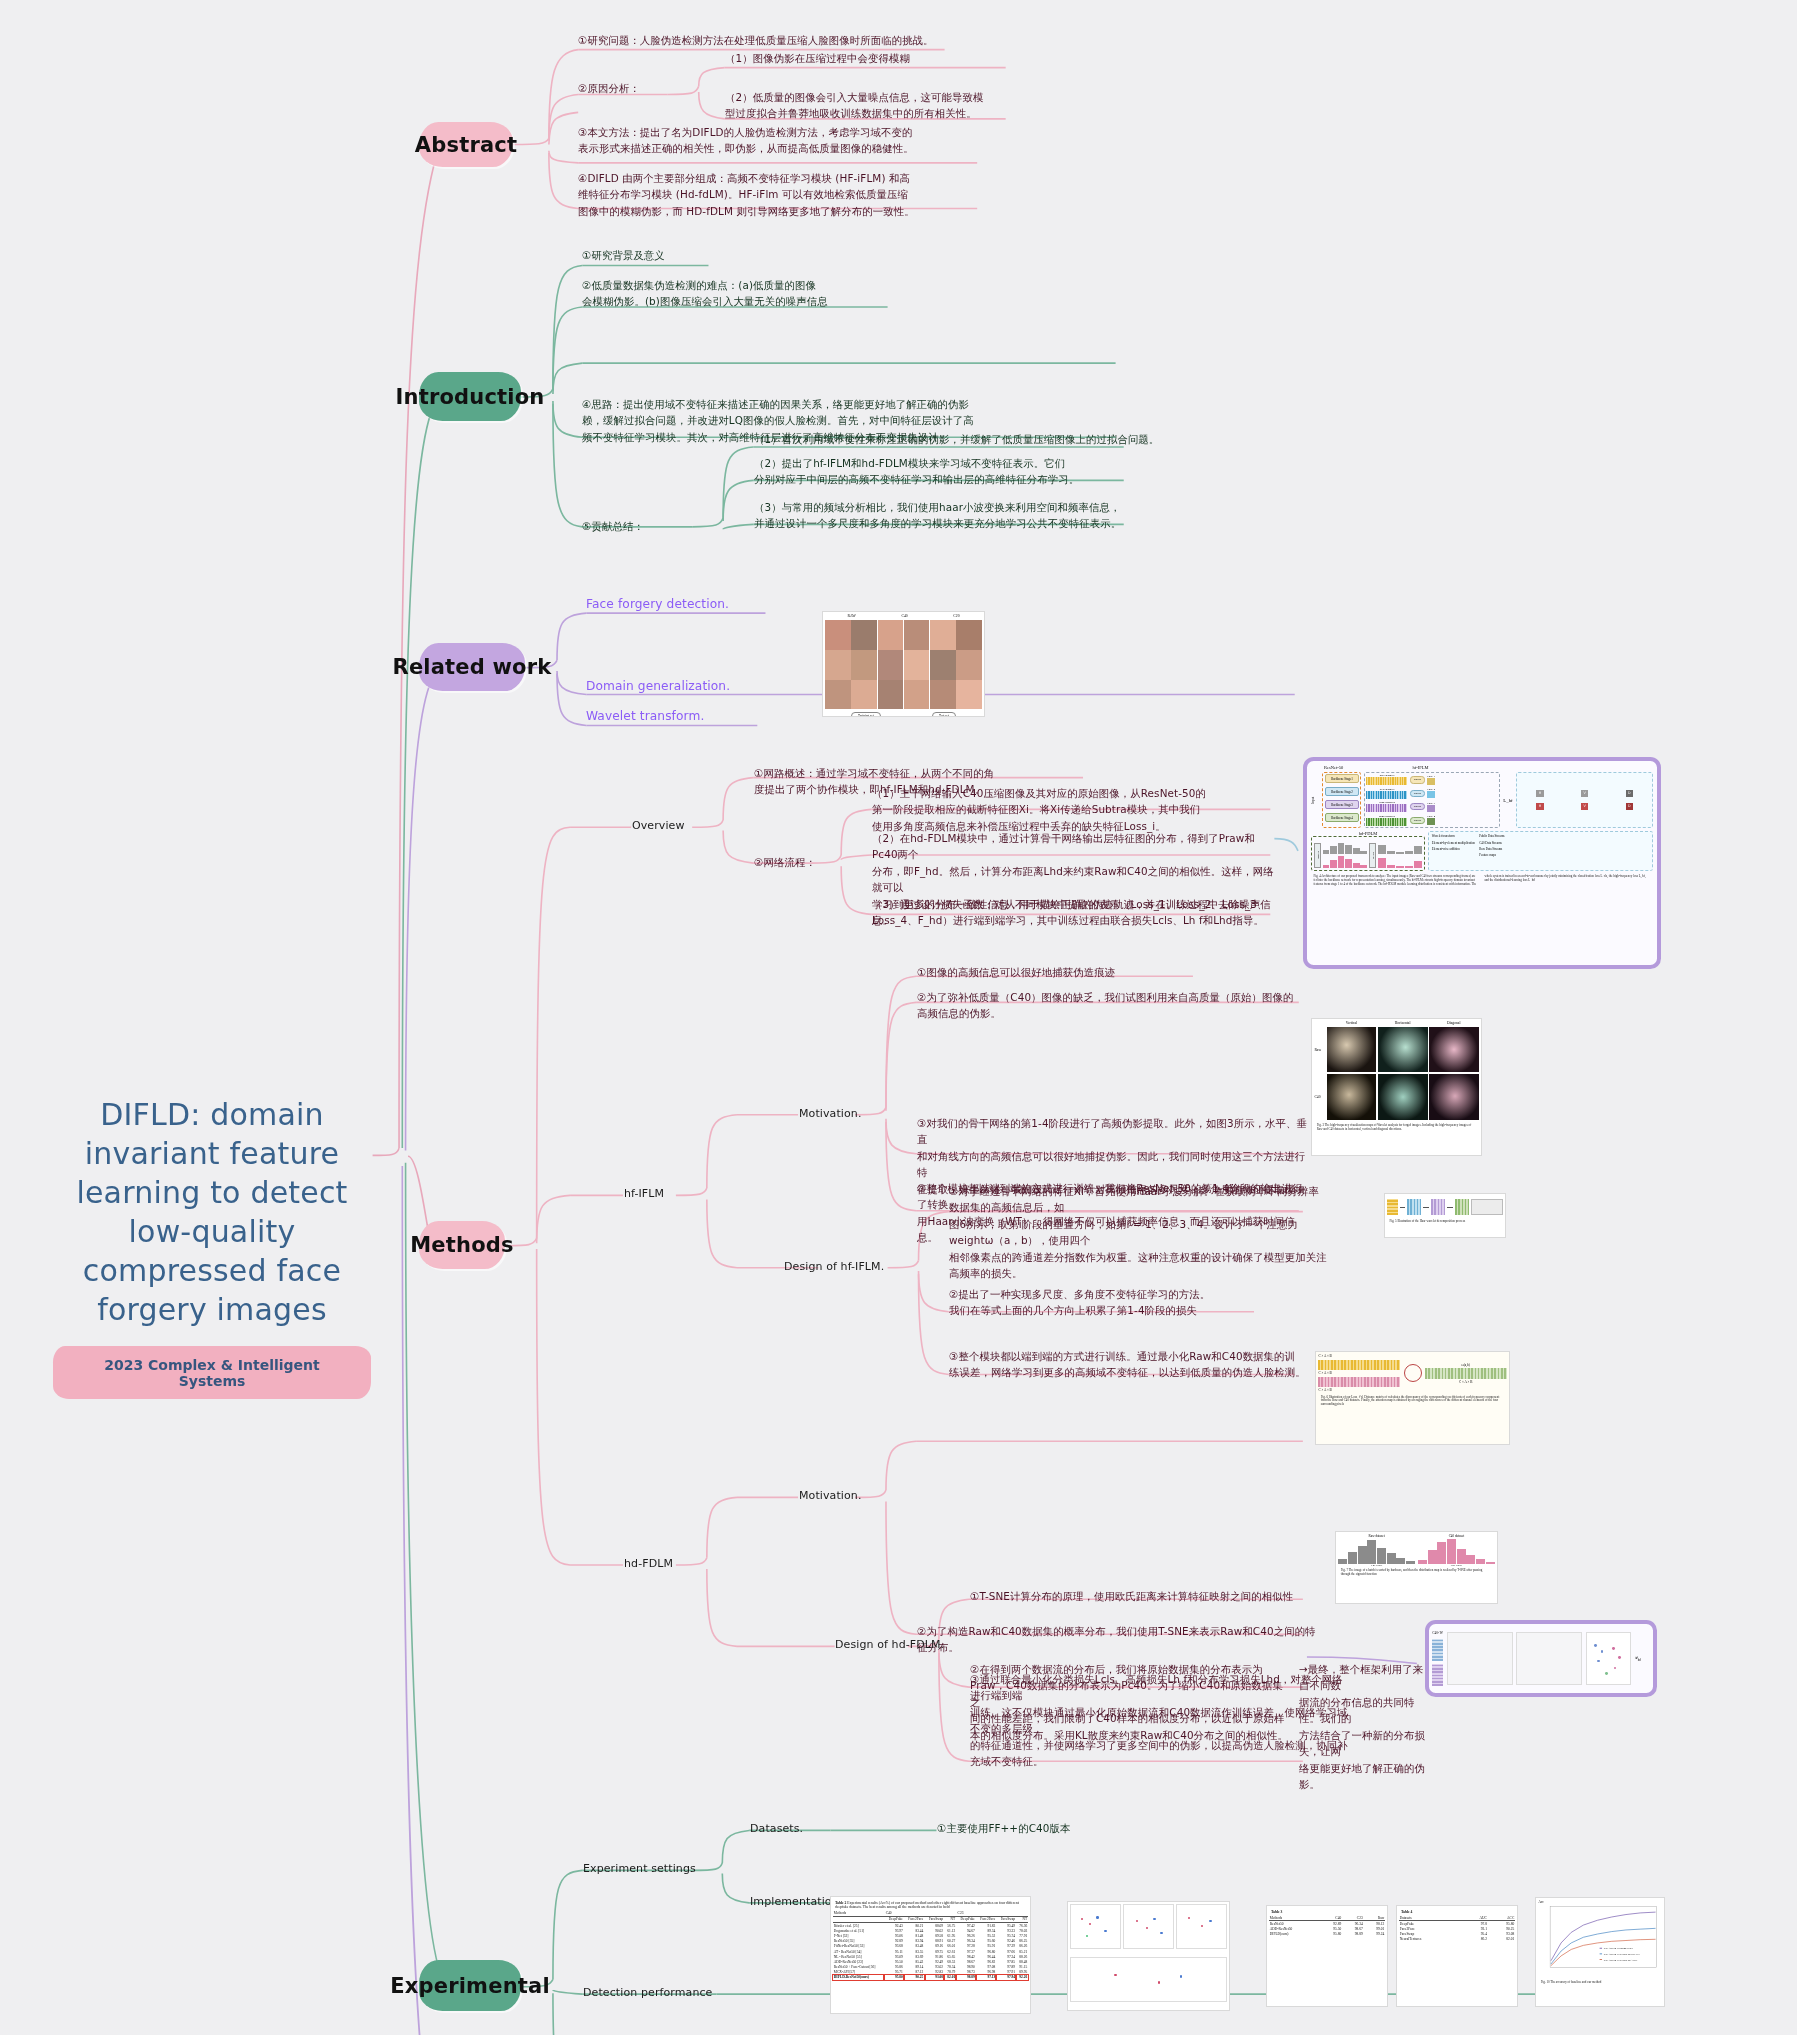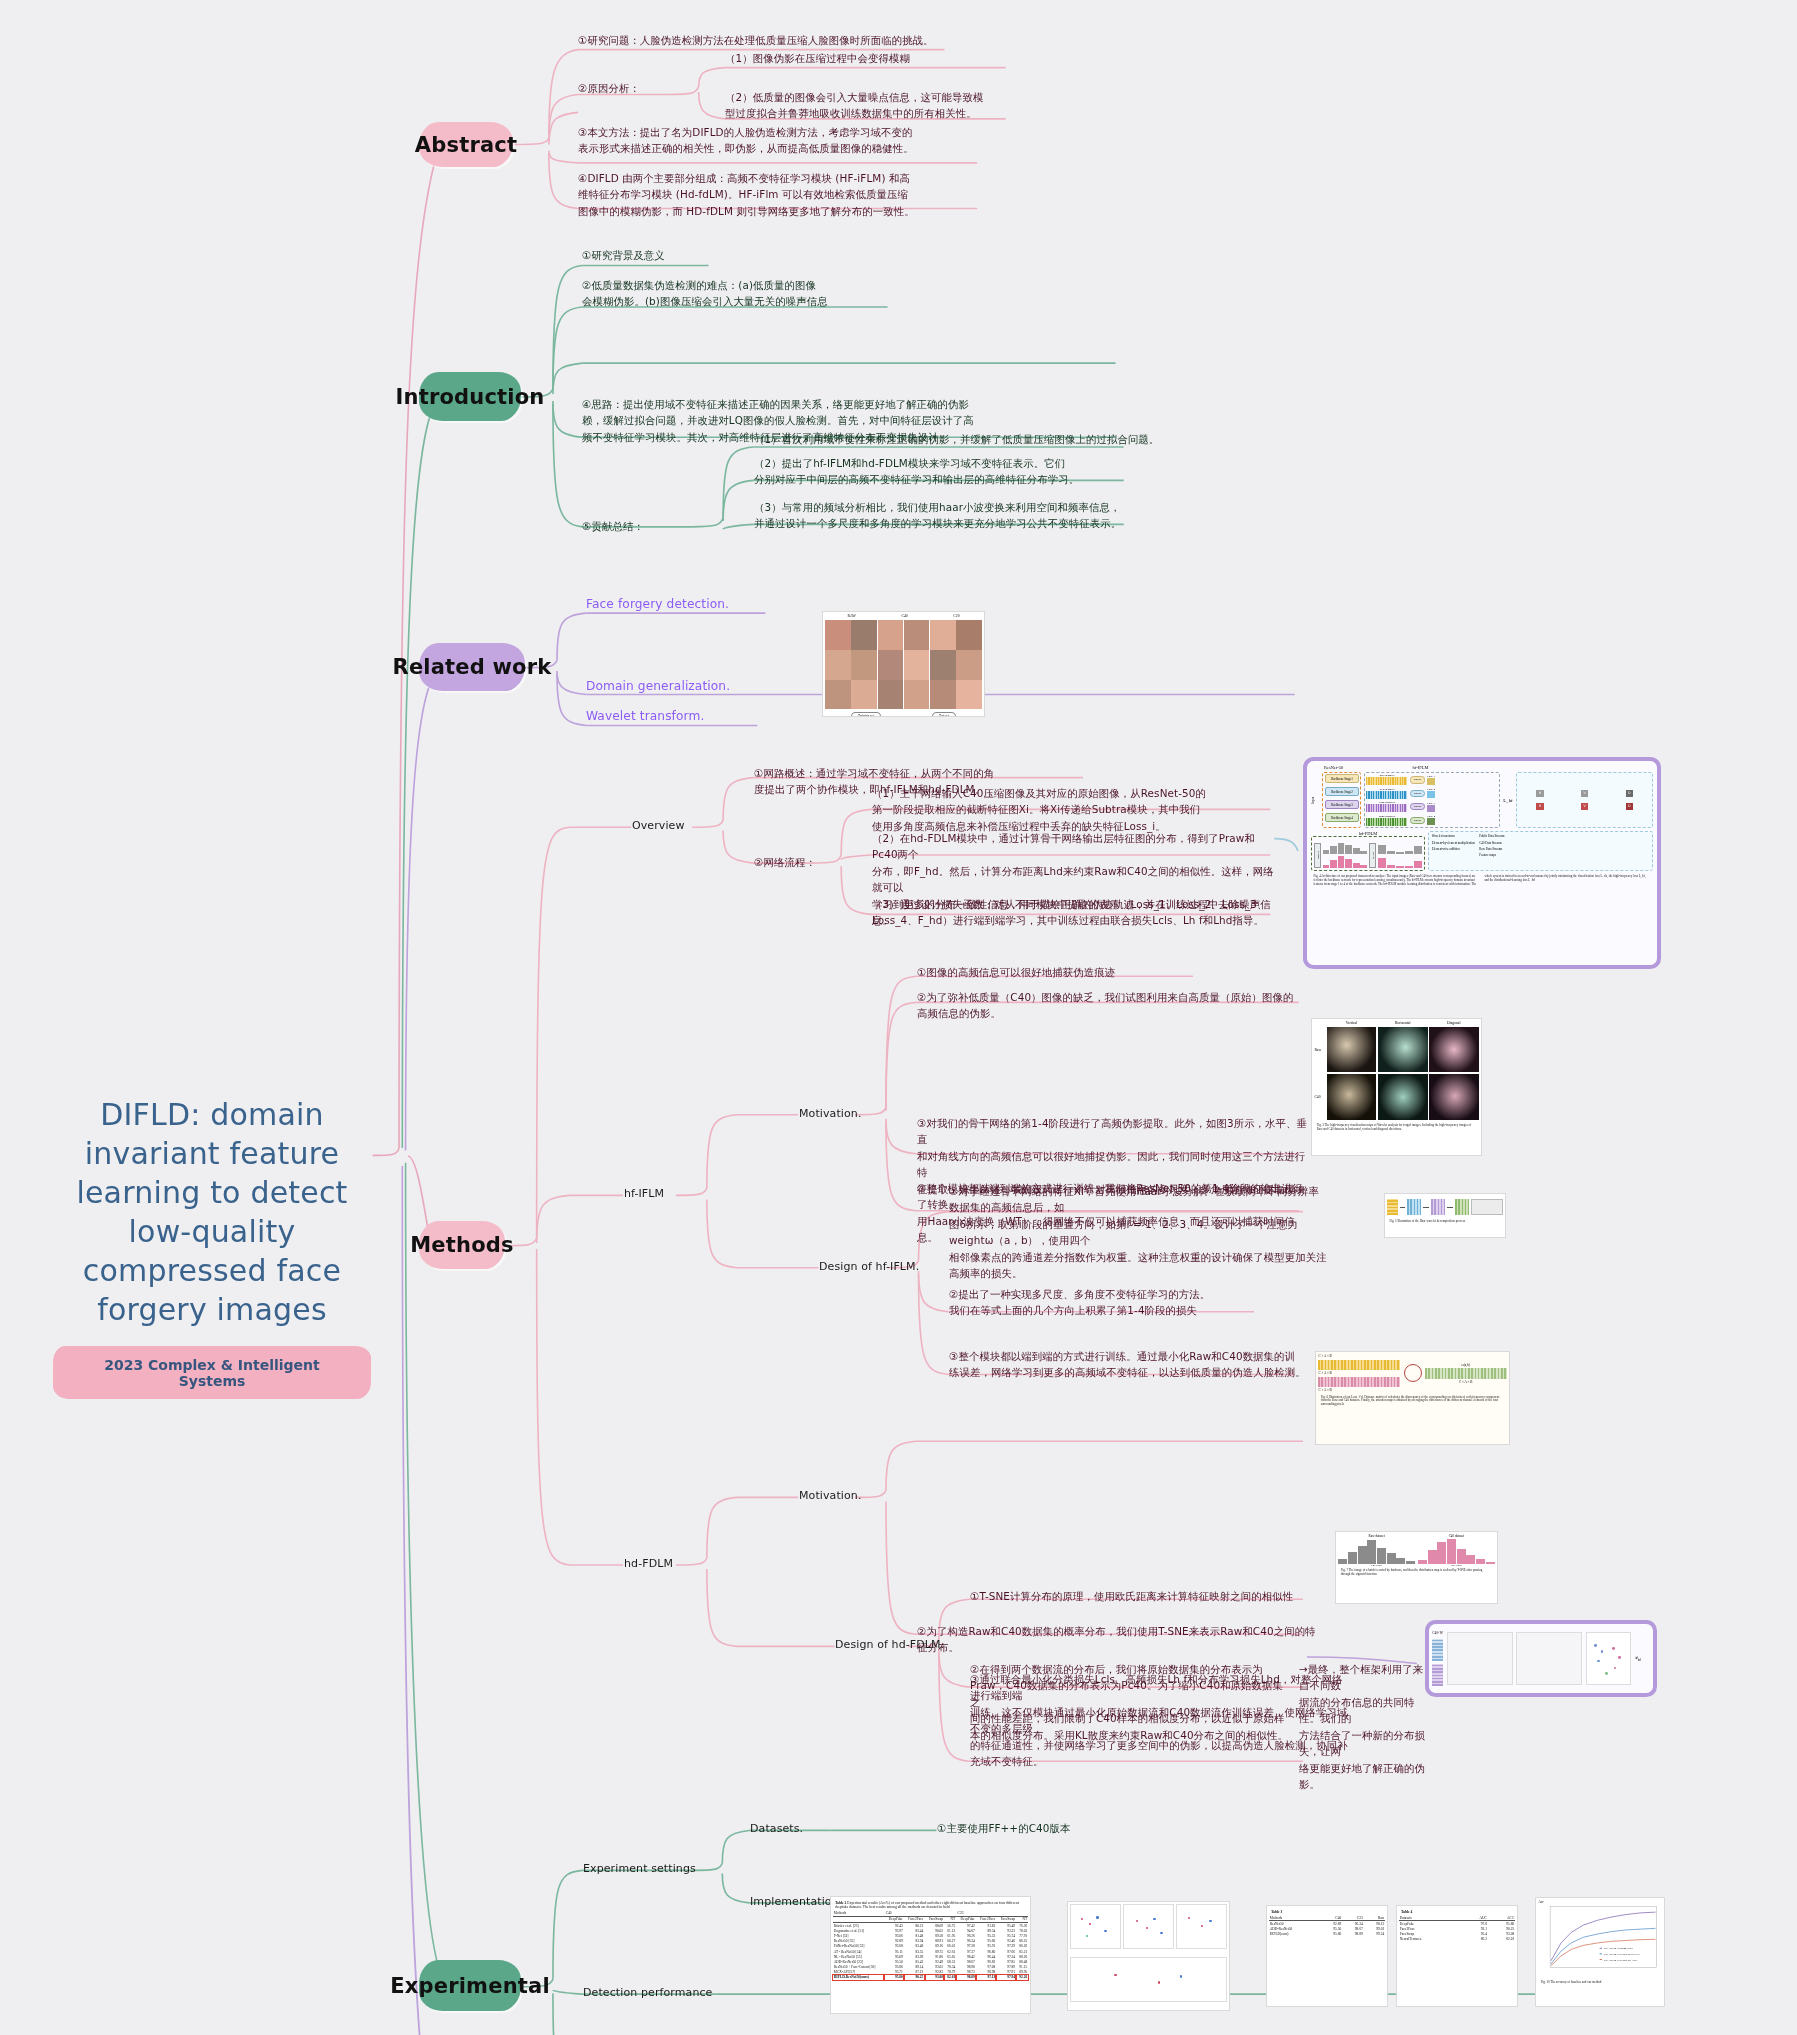--- a/index.html
+++ b/index.html
@@ -514,21 +514,21 @@
   <div class="leaf" style="left:917px; top:1115px; width:391px;">
       <div class="txt small pinkbranch">③对我们的骨干网络的第1-4阶段进行了高频伪影提取。此外，如图3所示，水平、垂直
 和对角线方向的高频信息可以很好地捕捉伪影。因此，我们同时使用这三个方法进行特
 征提取。综上所述，我们设计了一个针对高频信息的多尺度、多角度的特征提取模块</div>
     </div>
   <div class="leaf" style="left:917px; top:1180px; width:391px;">
       <div class="txt small pinkbranch">③整个模块都以端到端的方式进行训练，我们将ResNet-50的第1-4阶段的输出进行了转换。
 用Haar小波变换（WT），得网络不仅可以捕获频率信息，而且还可以捕获时间信息。</div>
     </div>
 
-  <div class="leaf" style="left:819px; top:1258px;">
+  <div class="leaf" style="left:784px; top:1258px;">
       <div class="txt en2 pinkbranch">Design of hf-IFLM.</div>
     </div>
   <div class="leaf" style="left:949px; top:1183px; width:379px;">
       <div class="txt small pinkbranch">①对于经过骨干网络的特征Xi，首先使用Haar小波分解。在获取两个不同分辨率数据集的高频信息后，如
 图6所示，取第i阶段的垂直方向，如第i = 1、2、3、4。设计了一个注意力weightω（a，b），使用四个
 相邻像素点的跨通道差分指数作为权重。这种注意权重的设计确保了模型更加关注高频率的损失。</div>
     </div>
   <div class="leaf" style="left:949px; top:1286px; width:309px;">
       <div class="txt small pinkbranch">②提出了一种实现多尺度、多角度不变特征学习的方法。
 我们在等式上面的几个方向上积累了第1-4阶段的损失</div>

